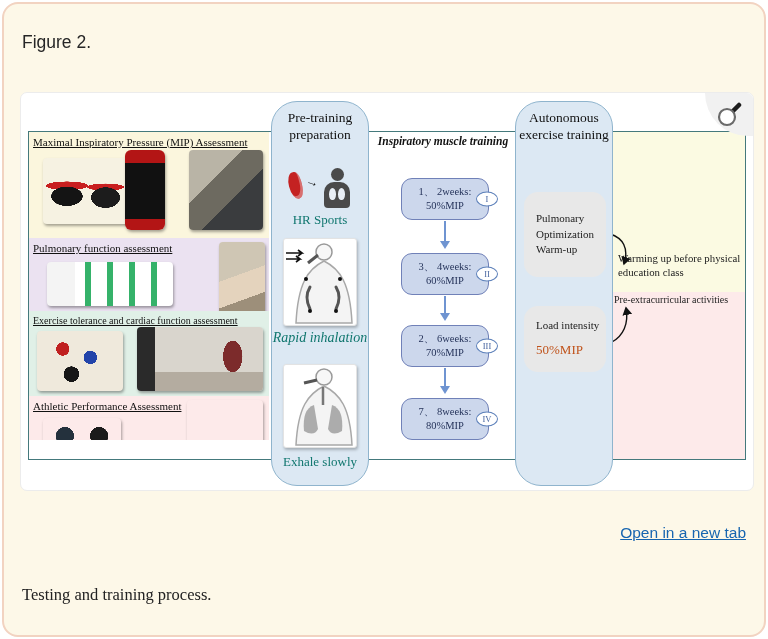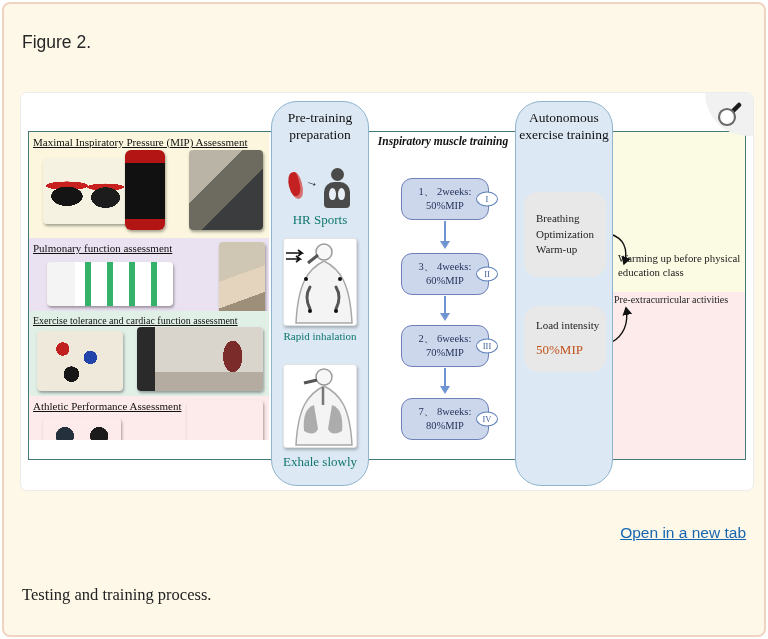--- a/index.html
+++ b/index.html
@@ -1,19 +1,19 @@
 <!DOCTYPE html>
 <html><head>
 <meta charset="utf-8">
 <style>
   * { margin:0; padding:0; box-sizing:border-box; }
   html,body { width:768px; height:639px; background:#ffffff; font-family:"Liberation Sans", sans-serif; }
   .card {
     position:absolute; left:2px; top:2px; width:764px; height:635px;
-    background:#fdf8e8; border:2px solid #f2d3c1; border-radius:8px;
+    background:#fdf8e8; border:2px solid #f2d3c1; border-radius:16px;
     overflow:hidden;
   }
   .fig-label { position:absolute; left:18px; top:28px; font-size:17.5px; color:#262626; }
   
   .fig-box {
     position:absolute; left:16px; top:88px; width:734px; height:399px;
     background:#ffffff; border:1px solid #ececec; border-radius:7px;
   }
   .zoom-corner {
     position:absolute; right:0; top:0; width:48px; height:43px;
@@ -154,21 +154,21 @@
           <path d="M52,48 q6,10 0,22" fill="none" stroke="#555" stroke-width="3" stroke-linecap="round"></path>
           <line x1="34" y1="16" x2="24" y2="24" stroke="#555" stroke-width="3"></line>
           <path d="M2,14 h16 l-4,-3 m4,3 l-4,3" stroke="#111" stroke-width="1.6" fill="none"></path>
           <path d="M2,20 h14 l-4,-3 m4,3 l-4,3" stroke="#111" stroke-width="1.6" fill="none"></path>
           <circle cx="22" cy="40" r="2" fill="#111"></circle>
             <circle cx="56" cy="40" r="2" fill="#111"></circle>
           <circle cx="26" cy="72" r="2" fill="#111"></circle>
             <circle cx="52" cy="72" r="2" fill="#111"></circle>
         </svg>
       </div>
-      <div class="slab" style="top:228px; font-size:11px;">Rapid inhalation</div>
+      <div class="slab" style="top:228px; font-size:14px;font-style:italic;">Rapid inhalation</div>
 
       <div class="wimg" style="top:262px; height:84px;">
         <svg width="72" height="82" viewBox="0 0 72 82">
           <circle cx="40" cy="12" r="8" fill="#f7f7f7" stroke="#9a9a9a" stroke-width="1.5"></circle>
           <path d="M40,21 C24,29 14,42 12,80 L68,80 C66,42 56,29 40,21 Z" fill="#f4f4f4" stroke="#a8a8a8" stroke-width="1.5"></path>
           <path d="M30,40 q-12,4 -10,26 q10,6 14,-2 z" fill="#9a9a9a" opacity="0.8"></path>
           <path d="M48,40 q12,4 10,26 q-10,6 -14,-2 z" fill="#9a9a9a" opacity="0.8"></path>
           <line x1="39" y1="22" x2="39" y2="40" stroke="#777" stroke-width="2.5"></line>
           <line x1="33" y1="15" x2="20" y2="18" stroke="#555" stroke-width="3"></line>
         </svg>
@@ -216,21 +216,21 @@
           <path d="M0,0 L6,3.5 L0,7 Z" fill="#111"></path>
         </marker>
       </defs>
       <path d="M14,6 C27,10 33,20 28,36" fill="none" stroke="#111" stroke-width="1.4" marker-end="url(#ah)"></path>
       <path d="M16,114 C27,108 33,96 30,80" fill="none" stroke="#111" stroke-width="1.4" marker-end="url(#ah)"></path>
     </svg>
 
     <div class="pillar col-auto">
       <div class="ptitle">Autonomous exercise training</div>
       <div class="graybox" style="top:90px; height:85px;">
-        <span>Breathing Optimization Warm-up</span>
+        <span>Pulmonary Optimization Warm-up</span>
       </div>
       <div class="graybox" style="top:204px; height:66px;">
         <span>Load intensity</span>
         <span class="load-val">50%MIP</span>
       </div>
     </div>
 
     <div class="zoom-corner">
       <svg width="26" height="26" viewBox="0 0 26 26">
         <line x1="16" y1="10" x2="23" y2="3" stroke="#1c1c1c" stroke-width="4.5" stroke-linecap="round"></line>

